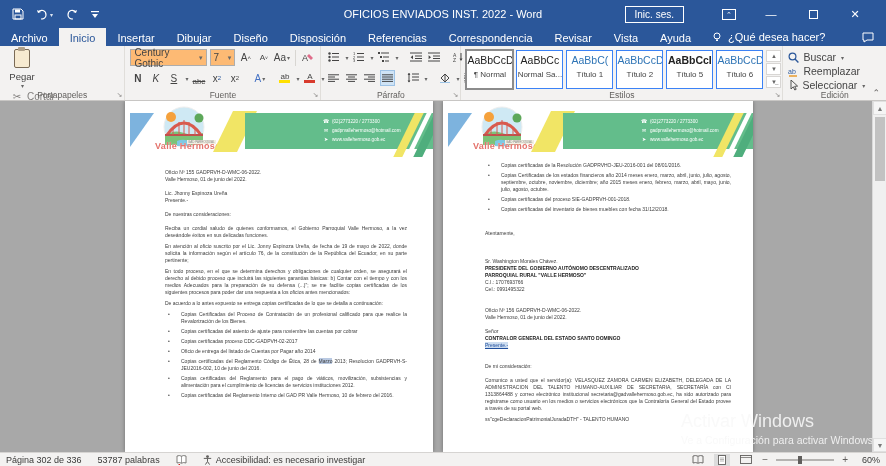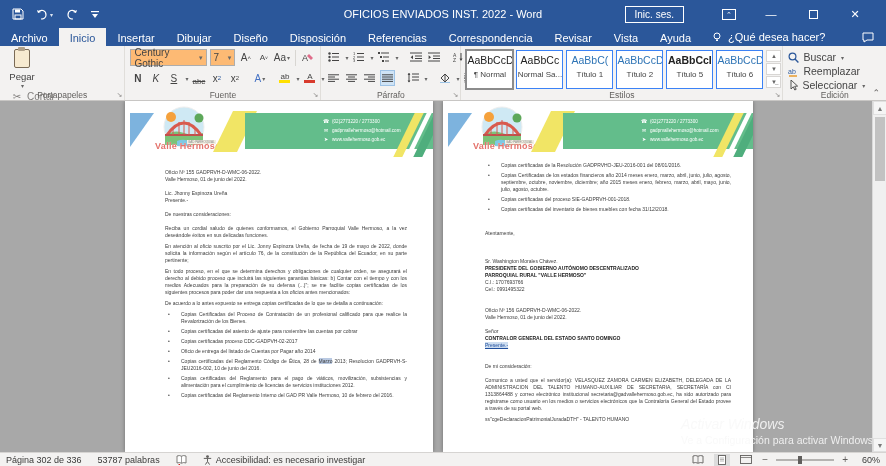--- a/index.html
+++ b/index.html
@@ -110,21 +110,21 @@
   .doc-para { text-align:justify; margin:4px 0 4px 0; }
   .doc-bullet { display:flex; margin:3px 0; }
   .doc-bullet .dot { width:16px; flex:none; padding-left:3px; }
   .doc-bullet .btxt { flex:1; text-align:justify; }
   .doc-gap { height:7px; } .doc-gap-s { height:3px; }
   .hlword { background:#b9c9e2; }
   .markline { color:#1f4e9c; background:#cdddf0; text-decoration:underline; display:inline-block; }
 
   .watermark { position:absolute; right:10px; bottom:6px; text-align:left; color:rgba(248,248,248,.88);
     pointer-events:none; }
-  .wm1 { font-size:14px;font-style:italic; }
+  .wm1 { font-size:18px; }
   .wm2 { font-size:10.5px; margin-top:2px; }
 
   .vscroll { position:absolute; right:0; top:0; bottom:0; width:14px; background:#f0f0f0;
     border-left:1px solid #d9d9d9; }
   .varrow { position:absolute; left:0; width:14px; height:14px; background:#f5f5f5; color:#7a7a7a;
     font-size:7px; text-align:center; line-height:14px; cursor:pointer; border:1px solid #e0e0e0; }
   .vup { top:0; } .vdown { bottom:0; }
   .vthumb { position:absolute; left:2px; top:16px; width:10px; height:64px; background:#c2c2c2; cursor:pointer; }
 
   

